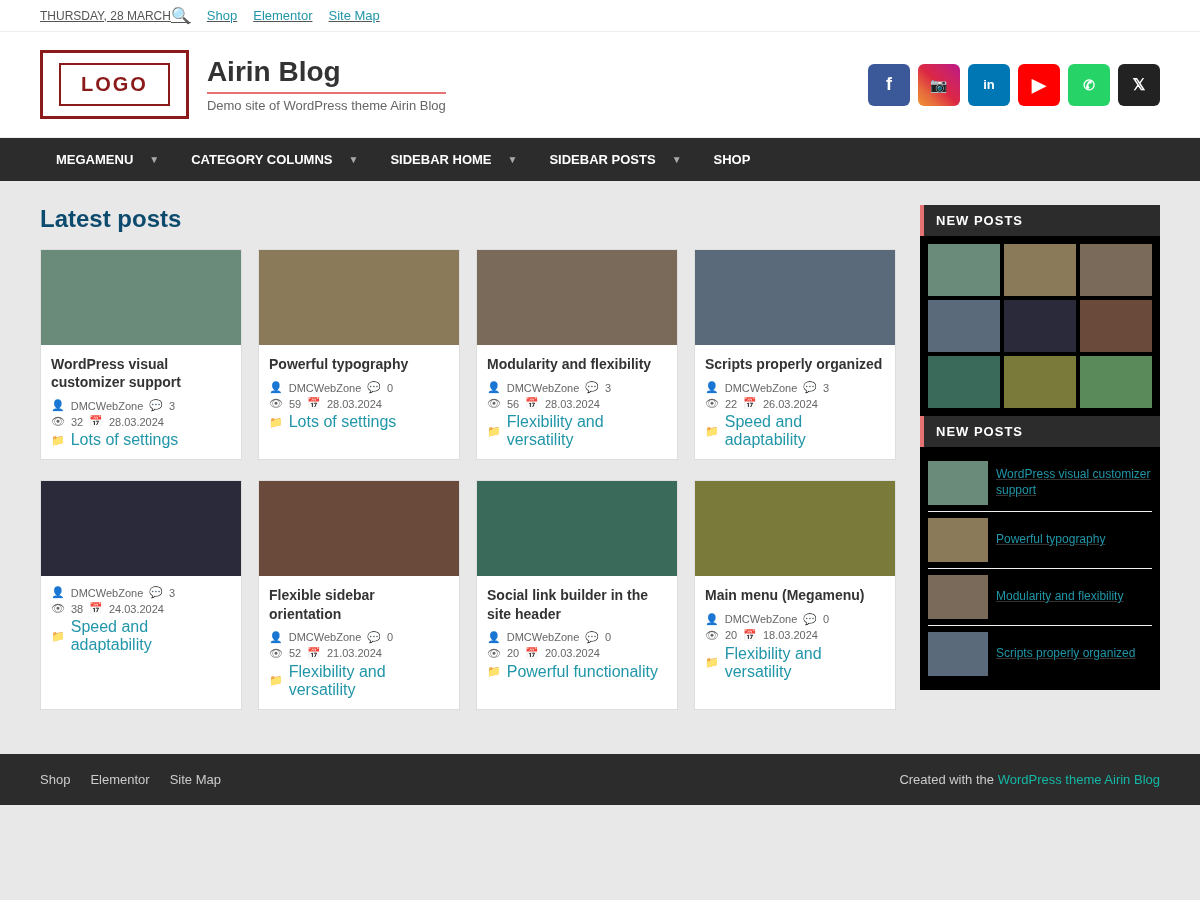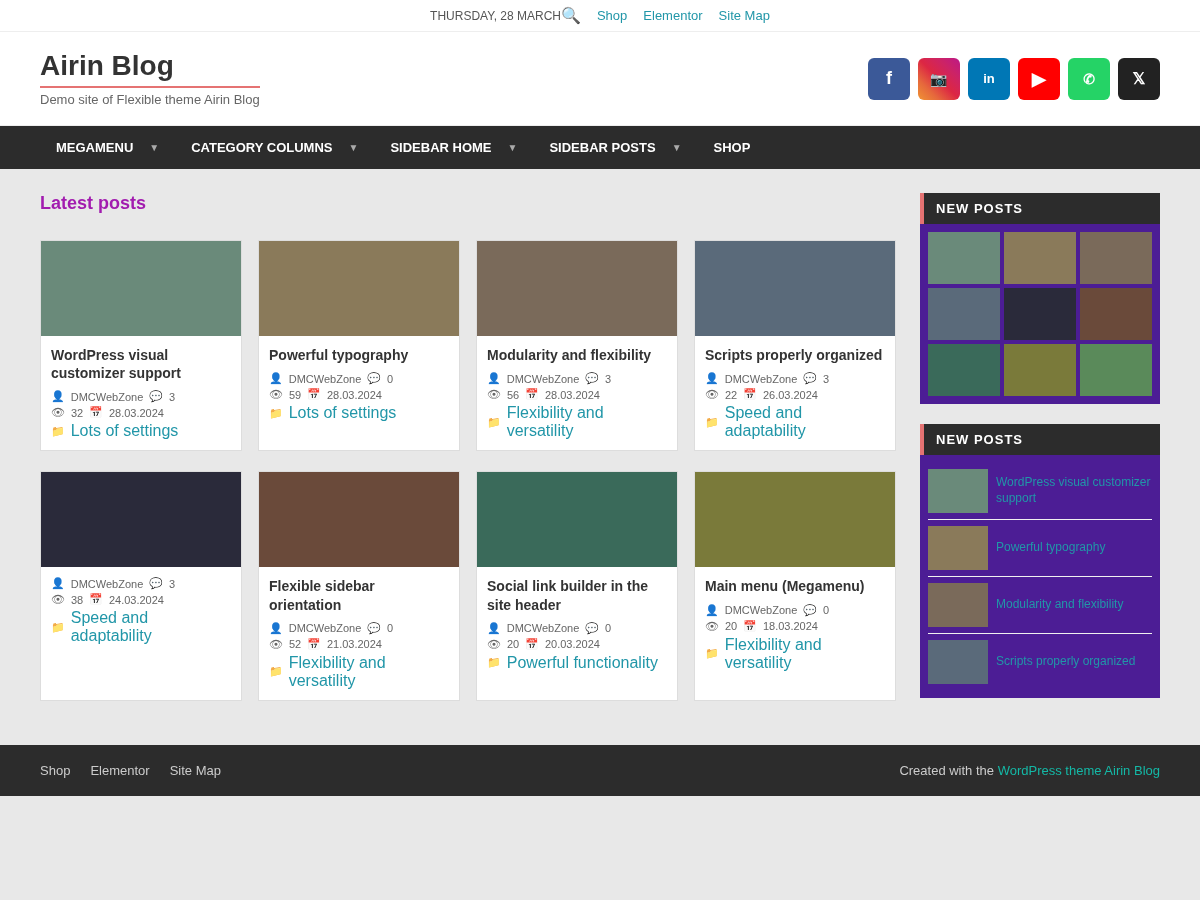--- a/index.html
+++ b/index.html
@@ -1,19 +1,19 @@
 <!DOCTYPE html>
 <html><head>
   <meta charset="utf-8">
   <style>
     * { box-sizing: border-box; margin: 0; padding: 0; }
     body { font-family: Arial, sans-serif; background: #e8e8e8; font-size: 14px; color: #333; }
 
     
-    .top-bar { background: #fff; border-bottom: 1px solid #eee; padding: 6px 40px; display: flex; justify-content: center; align-items: center; font-size: 12px; color: #555; }
+    .top-bar { background: #fff; border-bottom: 1px solid #eee; padding: 6px 40px; display: flex; justify-content: flex-start; align-items: center; font-size: 12px; color: #555; text-decoration: underline; }
     .top-bar-right { display: flex; align-items: center; gap: 16px; }
     .top-bar-right a { text-decoration: none; color: #2196a8; font-size: 13px; }
     .search-icon-btn { background: none; border: none; cursor: pointer; font-size: 16px; color: #555; }
 
     
     .header { background: #fff; padding: 18px 40px; display: flex; justify-content: space-between; align-items: center; border-bottom: 1px solid #eee; }
     .header-left { display: flex; align-items: center; gap: 18px; }
     .logo-box { border: 3px solid #8b1a1a; padding: 10px 16px; position: relative; }
     .logo-box-inner { border: 2px solid #8b1a1a; padding: 8px 20px; }
     .logo-text { color: #8b1a1a; font-size: 20px; font-weight: bold; letter-spacing: 2px; }
@@ -34,32 +34,32 @@
     .nav-item { color: #fff; font-size: 13px; font-weight: bold; padding: 14px 16px; cursor: pointer; display: flex; align-items: center; gap: 16px; text-transform: uppercase; text-decoration: none; }
     .nav-chevron { font-size: 10px; color: #aaa; }
     .nav-shop { color: #fff; }
 
     
     .main-wrap { max-width: 1200px; margin: 0 auto; padding: 24px 40px; display: flex; gap: 24px; background: #e8e8e8; }
     .content-area { flex: 1; }
     .sidebar { width: 240px; flex-shrink: 0; }
 
     
-    .section-title { font-size: 18px; font-weight: bold; color: #a21caf; margin-bottom: 26px; }
+    .section-title { font-size: 24px; font-weight: bold; color: #0c4a6e; margin-bottom: 16px; }
     .posts-grid { display: grid; grid-template-columns: repeat(4, 1fr); gap: 16px; margin-bottom: 20px; }
     .post-card { background: #fff; border: 1px solid #ddd; overflow: hidden; }
     .post-thumb-placeholder { width: 100%; height: 95px; display: flex; align-items: center; justify-content: center; font-size: 10px; color: #fff; font-style: italic; }
     .post-body { padding: 10px; }
     .post-title { font-size: 14px; font-weight: bold; color: #333; margin-bottom: 8px; line-height: 1.3; }
     .post-meta { display: flex; flex-direction: column; gap: 3px; font-size: 11px; color: #666; }
     .post-meta-row { display: flex; align-items: center; gap: 6px; }
     .post-category { color: #2196a8; font-size: 16px; }
 
     
-    .sidebar-section { background: #4c1d95; margin-bottom: 20px; }
+    .sidebar-section { background: #000000; margin-bottom: 0; text-decoration: underline; }
     .sidebar-heading { background: #2c2c2c; color: #fff; font-size: 13px; font-weight: bold; padding: 8px 12px; text-transform: uppercase; letter-spacing: 1px; border-left: 4px solid #e57373; }
     .sidebar-thumb-grid { display: grid; grid-template-columns: repeat(3, 1fr); gap: 4px; padding: 8px; }
     .sidebar-thumb { width: 100%; height: 52px; display: flex; align-items: center; justify-content: center; font-size: 8px; color: #fff; }
     .sidebar-post-list { padding: 8px; }
     .sidebar-post-item { display: flex; align-items: center; gap: 8px; padding: 6px 0; border-bottom: 1px solid #f0f0f0; }
     .sidebar-post-item:last-child { border-bottom: none; }
     .sidebar-post-thumb { width: 60px; height: 44px; flex-shrink: 0; display: flex; align-items: center; justify-content: center; font-size: 8px; color: #fff; }
     .sidebar-post-title { font-size: 12px; color: #2196a8; line-height: 1.3; cursor: pointer; }
 
     
@@ -77,23 +77,28 @@
   <div class="top-bar-right">
     <button class="search-icon-btn">🔍</button>
     <a href="#">Shop</a>
     <a href="#">Elementor</a>
     <a href="#">Site Map</a>
   </div>
 </div>
 
 <div class="header">
   <div class="header-left">
+    <div class="logo-box">
+      <div class="logo-box-inner">
+        <span class="logo-text">LOGO</span>
+      </div>
+    </div>
     <div class="site-title">
       <span class="site-name">Airin Blog</span>
-      <span class="site-desc">Demo site of Flexible theme Airin Blog</span>
+      <span class="site-desc">Demo site of WordPress theme Airin Blog</span>
     </div>
   </div>
   <div class="social-icons">
     <a class="social-icon si-fb" title="Facebook">f</a>
     <a class="social-icon si-ig" title="Instagram" style="font-size:14px;">📷</a>
     <a class="social-icon si-li" title="LinkedIn" style="font-size:13px;font-weight:bold;">in</a>
     <a class="social-icon si-yt" title="YouTube">▶</a>
     <a class="social-icon si-wa" title="WhatsApp" style="font-size:14px;">✆</a>
     <a class="social-icon si-x" title="X/Twitter" style="font-size:16px;font-weight:bold;">𝕏</a>
   </div>

